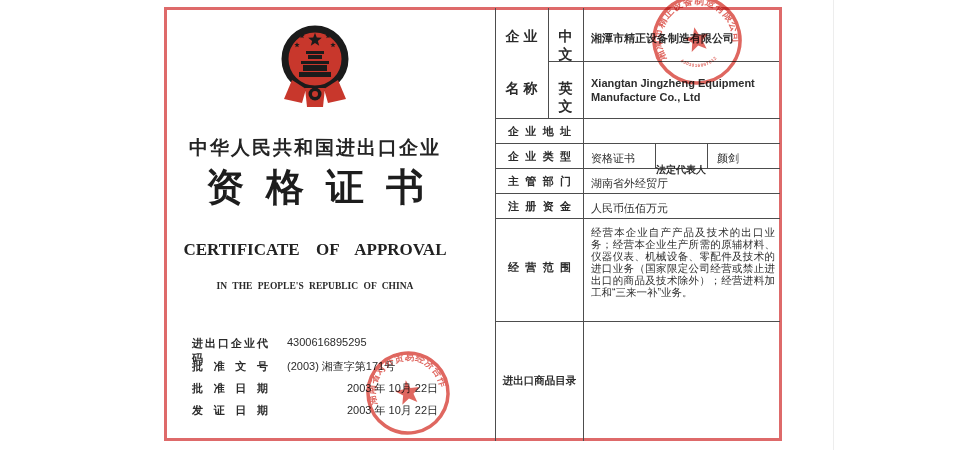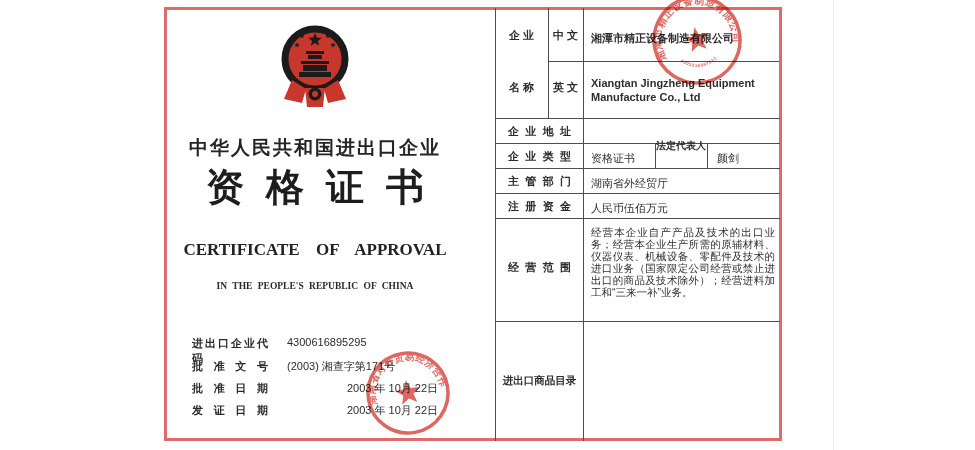--- a/index.html
+++ b/index.html
@@ -40,21 +40,21 @@
   }
   .f-value{font-size:11px;font-weight:400;color:#2b2b2b;}
   
   .ln{position:absolute;background:#4d4d4d;}
   
   .tlabel{
     position:absolute;left:496px;width:87px;box-sizing:border-box;
     padding:0 12px;font-size:11px;font-weight:600;color:#2b2b2b;
     text-align:justify;text-align-last:justify;
   }
-  .tsmall{position:absolute;font-size:11px;font-weight:600;color:#2b2b2b;}
+  .tsmall{position:absolute;font-size:14px;font-weight:600;color:#2b2b2b;}
   .tval{position:absolute;left:591px;font-size:11px;color:#2e2e2e;}
   .bold{font-weight:700;}
   .scope{
     width:184px;font-size:10.5px;line-height:12px;color:#2e2e2e;
     text-align:justify;
   }
   
   .stamp{position:absolute;color:#d63c33;opacity:.78;mix-blend-mode:multiply;}
   .stamp text{fill:#d63c33;font-family:"Liberation Sans",sans-serif;font-weight:600;}
   
@@ -126,21 +126,21 @@
   <div class="tsmall" style="left:550px;top:28px;width:31px;text-align:center;">中 文</div>
   <div class="tsmall" style="left:550px;top:80px;width:31px;text-align:center;">英 文</div>
   <div class="tval bold" style="top:31px;">湘潭市精正设备制造有限公司</div>
   <div class="tval bold" style="top:77px;">Xiangtan Jingzheng Equipment</div>
   <div class="tval bold" style="top:91px;">Manufacture Co., Ltd</div>
 
   <div class="tlabel" style="top:124px;">企 业 地 址</div>
 
   <div class="tlabel" style="top:149px;">企 业 类 型</div>
   <div class="tval" style="top:151px;">资格证书</div>
-  <div class="tsmall" style="left:656px;top:139px;width:50px;text-align:center;font-size:10px;">法定代表人</div>
+  <div class="tsmall" style="left:656px;top:163px;width:50px;text-align:center;font-size:10px;">法定代表人</div>
   <div class="tval" style="left:717px;top:151px;">颜剑</div>
 
   <div class="tlabel" style="top:174px;">主 管 部 门</div>
   <div class="tval" style="top:176px;">湖南省外经贸厅</div>
 
   <div class="tlabel" style="top:199px;">注 册 资 金</div>
   <div class="tval" style="top:201px;">人民币伍佰万元</div>
 
   <div class="tlabel" style="top:260px;">经 营 范 围</div>
   <div class="tval scope" style="top:226px;">经营本企业自产产品及技术的出口业务；经营本企业生产所需的原辅材料、仪器仪表、机械设备、零配件及技术的进口业务（国家限定公司经营或禁止进出口的商品及技术除外）；经营进料加工和“三来一补”业务。</div>

